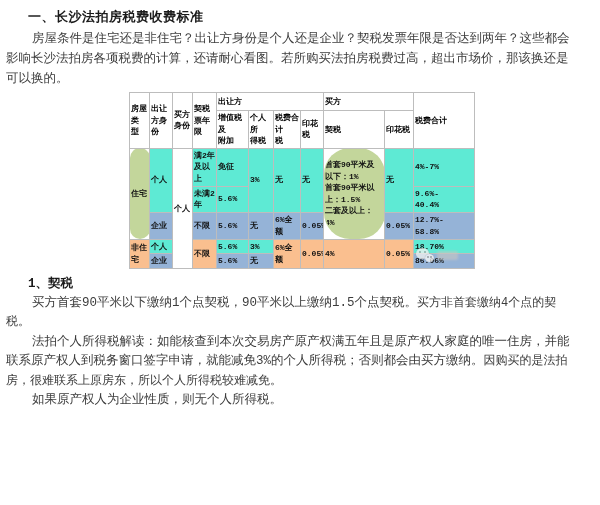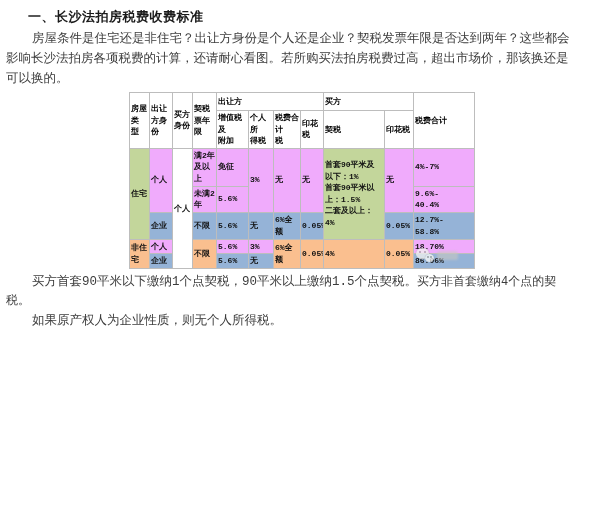--- a/index.html
+++ b/index.html
@@ -31,23 +31,23 @@
     padding:1px; line-height:1.45; white-space:pre-line; overflow:hidden;
   }
   table.tax thead th { background:#ffffff; color:#000; }
   tr.hrow1 { height:18px; }
   tr.hrow2 { height:32px; }
   tr.r1 { height:25px; }
   tr.r2 { height:25px; }
   tr.r3 { height:27px; }
   tr.r4 { height:13px; }
   tr.r5 { height:13px; }
-  td.c-pink   { background:#f0abfc; }
+  td.c-pink   { background:#5eead4; }
   td.c-blue   { background:#95b3d7; }
-  td.c-green  { background:#c3d69b; }
+  td.c-green  { background:#c3d69b;border-radius:26px; }
   td.c-orange { background:#fabf8f; }
   td.c-white  { background:#ffffff; }
 
   
   .watermark {
     position:absolute; right:16px; bottom:3px; width:44px; height:20px;
     opacity:.75; pointer-events:none;
   }
   .wm-bubble-big {
     position:absolute; left:0; top:2px; width:13px; height:11px;
@@ -200,21 +200,23 @@
     <div class="watermark">
       <span class="wm-bubble-big"></span>
       <span class="wm-bubble-small"></span>
       <span class="wm-text"></span>
     </div>
   </div>
 
   <div class="sections">
 
     <div class="section">
+      <h2 class="sec-heading">1、契税</h2>
       <p><span>买方首套90平米以下缴纳1个点契税，90平米以上缴纳1.5个点契税。</span><span class="small">买方非首套缴纳4个点的契税。</span></p>
     </div>
 
     <div class="section">
+      <p><span>法拍个人所得税解读：如能核查到本次交易房产原产权满五年且是原产权人家庭的唯一住房，并能联系原产权人到税务窗口签字申请，就能减免3%的个人所得税；否则都会由买方缴纳。</span><span class="small">因购买的是法拍房，很难联系上原房东，所以个人所得税较难减免。</span></p>
       <p><span>如果原产权人为企业性质，则无个人所得税。</span></p>
     </div>
 
   </div>
 </div>
 
 </body></html>

